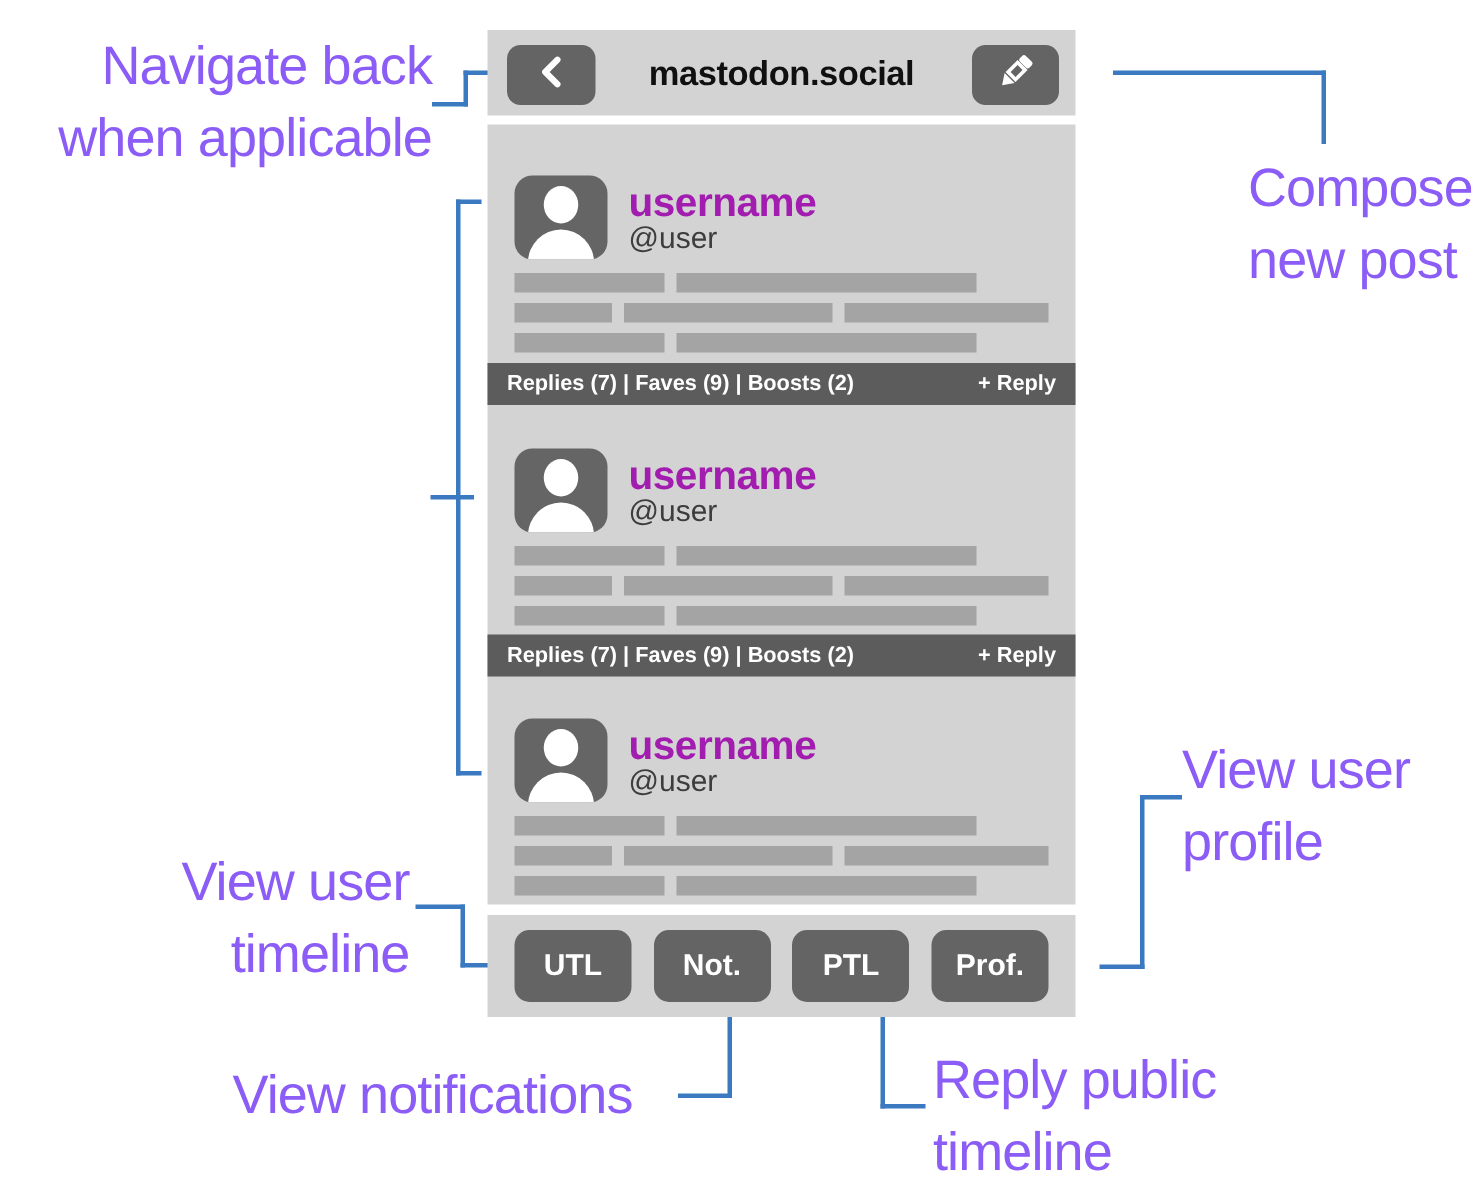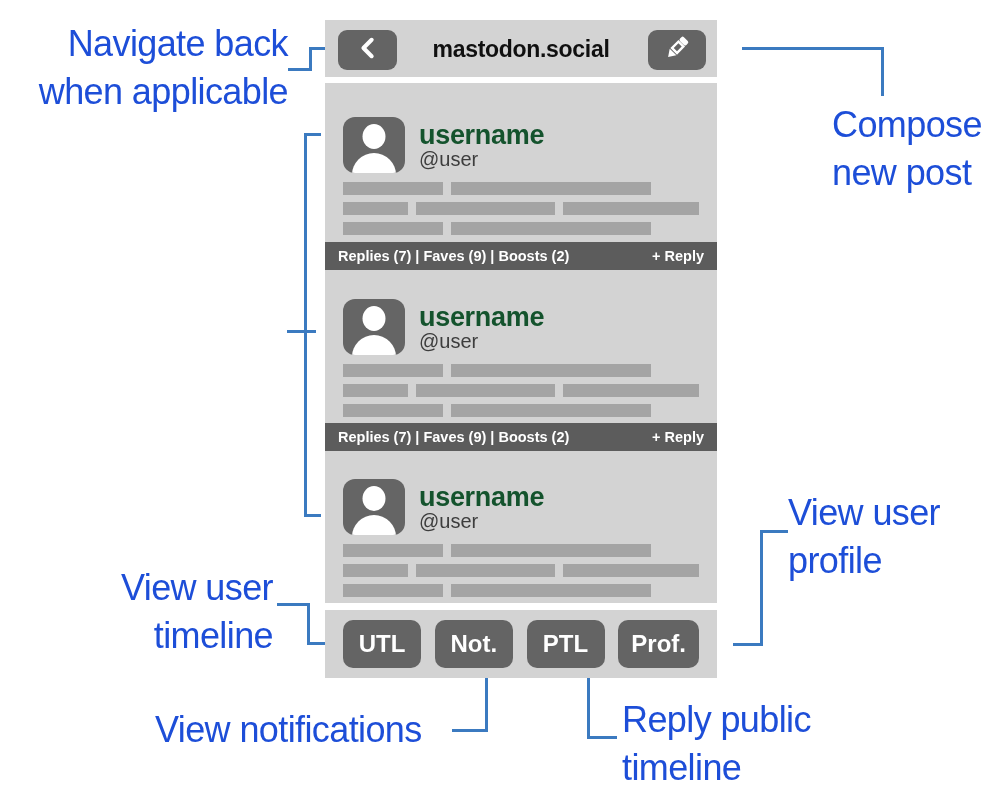--- a/index.html
+++ b/index.html
@@ -3,21 +3,21 @@
 <meta charset="utf-8">
 <style>
   html,body { margin:0; padding:0; background:#fff; }
   .canvas {
     position:relative; width:981px; height:800px; background:#ffffff;
     font-family:"Liberation Sans", sans-serif; overflow:hidden;
   }
 
   
   .ann {
-    position:absolute; font-size:36px; line-height:48px; color:#1d4ed8;
+    position:absolute; font-size:36px; line-height:48px; color:#8b5cf6;
     letter-spacing:-0.6px; white-space:nowrap;
   }
   .ann.right { text-align:right; }
 
   
   .line { position:absolute; background:#3b7ac0; }
 
   
   .panel { position:absolute; left:325px; width:392px; background:#d3d3d3; }
   .top-bar    { top:20px;  height:57px; }
@@ -40,39 +40,39 @@
   
   .post { position:absolute; left:0; right:0; }
   .post-header { display:flex; align-items:center; padding:0 18px; height:56px; }
   .avatar { position:relative; flex:none; width:62px; height:56px; border-radius:12px;
             background:#656565; overflow:hidden; }
   .avatar-head { position:absolute; top:7px; left:50%; transform:translateX(-50%);
                  width:23px; height:25px; border-radius:50%; background:#fff; }
   .avatar-body { position:absolute; bottom:-14px; left:50%; transform:translateX(-50%);
                  width:44px; height:34px; border-radius:22px 22px 0 0; background:#fff; }
   .post-id { margin-left:14px; }
-  .post-username { font-size:27px; font-weight:bold; color:#14532d; line-height:28px; letter-spacing:-0.3px; }
+  .post-username { font-size:27px; font-weight:bold; color:#a21caf; line-height:28px; letter-spacing:-0.3px; }
   .post-handle   { font-size:20px; color:#3d3d3d; line-height:21px; }
 
   .bar-row { display:flex; gap:8px; padding:0 18px; margin-top:7px; }
   .bar-row.first { margin-top:9px; }
   .bar { height:13px; background:#a4a4a4; }
   .w-a{width:100px} .w-b{width:200px} .w-c{width:66px} .w-d{width:140px} .w-e{width:137px}
 
   .stats {
     position:absolute; left:0; right:0; height:28px; background:#5c5c5c;
     display:flex; align-items:center; justify-content:space-between; padding:0 13px;
     color:#ffffff; font-size:14.5px; font-weight:600; letter-spacing:0;
   }
   .stats .reply { cursor:pointer;margin-left:40px; }
 
   
   .nav-button {
     height:48px; min-width:78px; box-sizing:border-box; padding:0 13px;
-    border-radius:10px; background:#646464; color:#fff; font-weight:bold; font-size:24px;
+    border-radius:10px; background:#646464; color:#fff; font-weight:bold; font-size:20px;
     display:flex; align-items:center; justify-content:center; cursor:pointer; letter-spacing:0;
   }
 </style>
 </head>
 <body>
 
 <div class="canvas">
 
   <div class="ann right" style="right:693px; top:20px;">
     <div>Navigate back</div>

